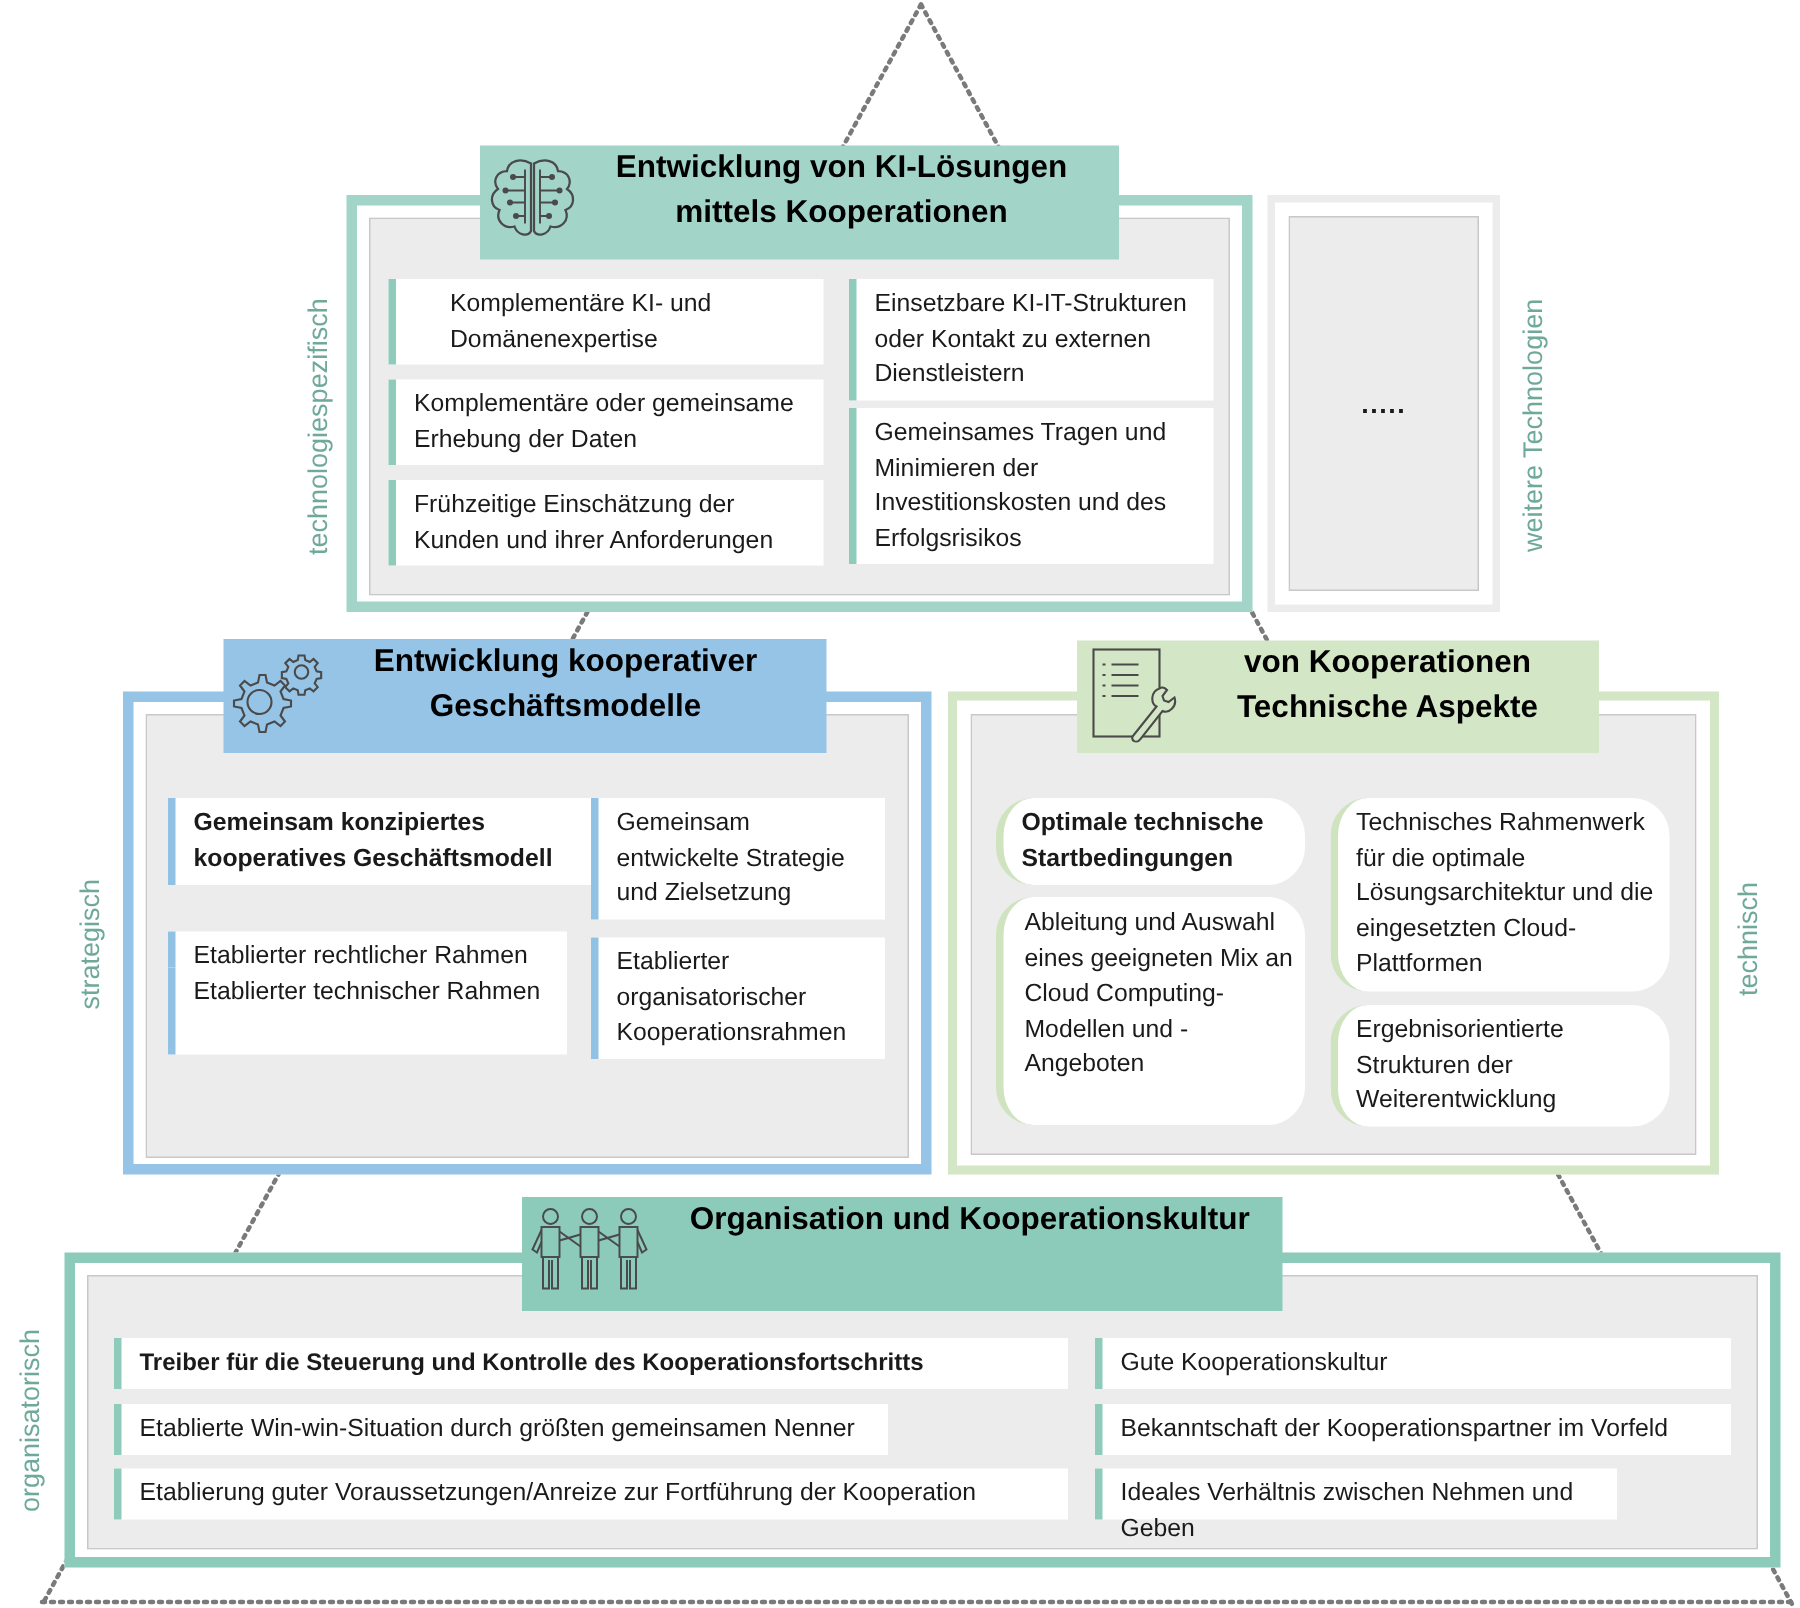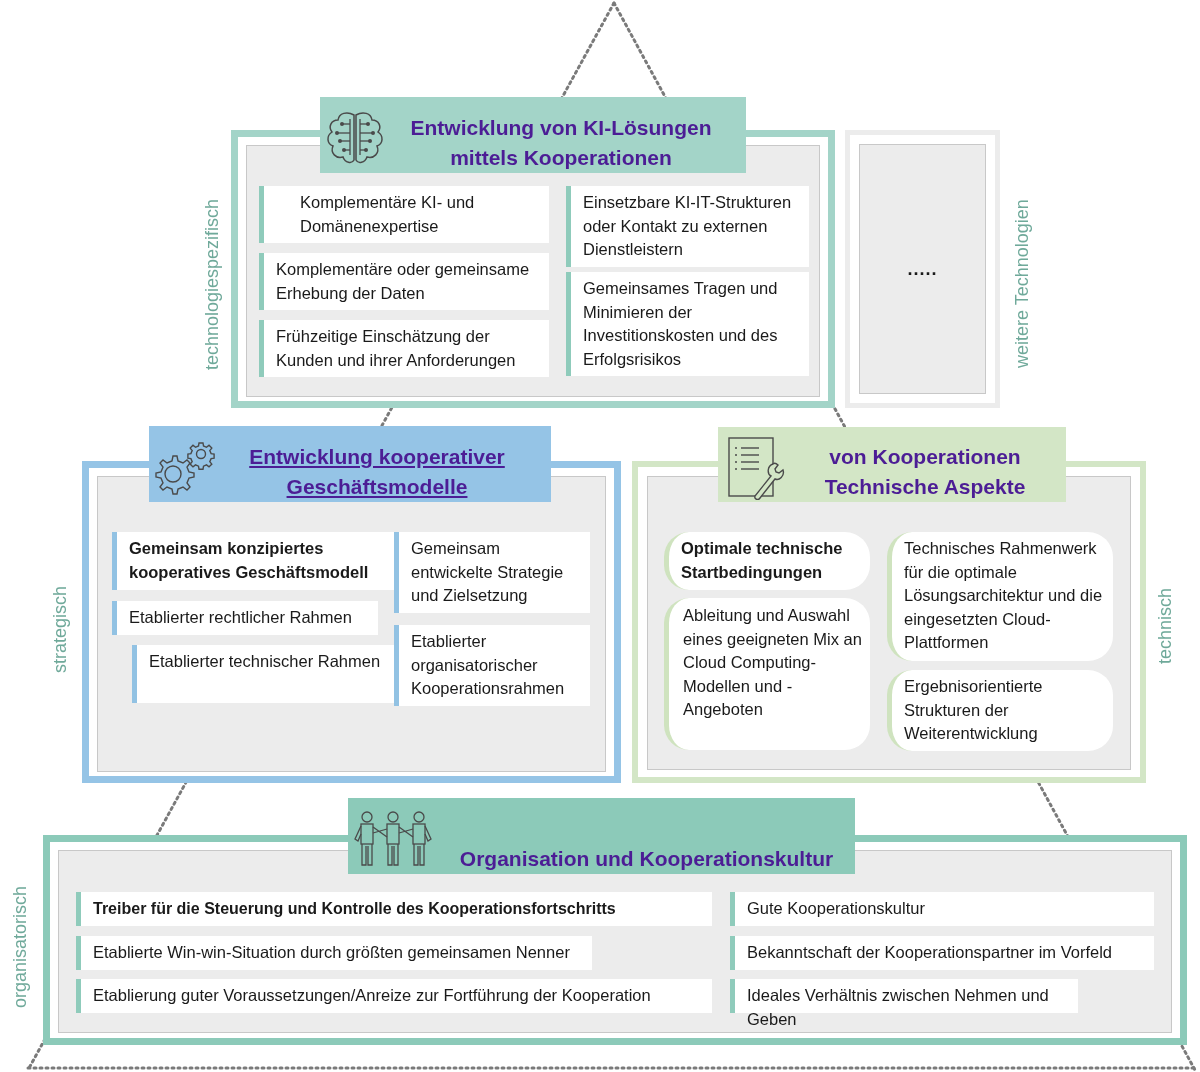--- a/index.html
+++ b/index.html
@@ -7,22 +7,22 @@
          font-family: "Liberation Sans", "DejaVu Sans", sans-serif; color: #1a1a1a; }
 
   
   #tri { position: absolute; left: 0; top: 0; width: 1200px; height: 1072px; pointer-events: none; }
 
   
   .frame { position: absolute; box-sizing: border-box; background: #fff; }
   .frame .inner { position: absolute; box-sizing: border-box; background: #ececec;
                   border: 1px solid #c8c8c8; outline: 3px solid #ffffff; }
 
-  .hdr { position: absolute; box-sizing: border-box; display: flex; align-items: flex-end;
-         font-weight: bold; color: #4c1d95; }
+  .hdr { position: absolute; box-sizing: border-box; display: flex; align-items: flex-start;
+         font-weight: bold; color: #000000; }
   .hdr .txt { flex: 1; text-align: center; font-size: 21px; line-height: 30px; }
   .hdr .ico { width: 70px; height: 70px; display: flex; align-items: center; justify-content: center; }
 
   .card { position: absolute; box-sizing: border-box; background: #ffffff;
           font-size: 16.5px; line-height: 23.5px; padding: 5px 8px 5px 12px; color: #1a1a1a; }
   .card.bold { font-weight: bold; }
   .card.teal { border-left: 5px solid #8fcbbb; }
   .card.blue { border-left: 5px solid #92c2e3; }
   .card.green { border-left: 5px solid #cfe3bf; border-radius: 25px; }
 
@@ -97,28 +97,28 @@
 </div>
 <div class="hdr" style="left:149px; top:426px; width:402px; height:76px; background:#95c4e6;">
   <div class="ico">
     <svg width="70" height="60" viewBox="0 0 70 60" fill="none" stroke="#4a4a4a" stroke-width="1.4">
       <circle cx="24" cy="37" r="8"></circle>
       <path d="M24 19 l4 0 l1 5 l5 2 l4 -3 l3 3 l-3 4 l2 5 l5 1 l0 4 l-5 1 l-2 5 l3 4 l-3 3 l-4 -3 l-5 2 l-1 5 l-4 0 l-1 -5 l-5 -2 l-4 3 l-3 -3 l3 -4 l-2 -5 l-5 -1 l0 -4 l5 -1 l2 -5 l-3 -4 l3 -3 l4 3 l5 -2 z"></path>
       <circle cx="52" cy="17" r="4.5"></circle>
       <path d="M50 6 l4 0 l0.5 3 l3 1.3 l2.5 -2 l2.8 2.8 l-2 2.5 l1.3 3 l3 0.5 l0 4 l-3 0.5 l-1.3 3 l2 2.5 l-2.8 2.8 l-2.5 -2 l-3 1.3 l-0.5 3 l-4 0 l-0.5 -3 l-3 -1.3 l-2.5 2 l-2.8 -2.8 l2 -2.5 l-1.3 -3 l-3 -0.5 l0 -4 l3 -0.5 l1.3 -3 l-2 -2.5 l2.8 -2.8 l2.5 2 l3 -1.3 z"></path>
     </svg>
   </div>
-  <div class="txt" style="padding-right:16px;text-decoration:underline;">
+  <div class="txt" style="padding-right:16px;">
     <div>Entwicklung kooperativer</div>
     <div>Geschäftsmodelle</div>
   </div>
 </div>
 <div class="card blue bold" style="left:112px; top:532px; width:294px; height:58px;">Gemeinsam konzipiertes kooperatives Geschäftsmodell</div>
-<div class="card blue" style="left:112px; top:601px; width:266px; height:34px;">Etablierter rechtlicher Rahmen</div>
-<div class="card blue" style="left:112px; top:645px; width:266px; height:58px;margin-left:20px;">Etablierter technischer Rahmen</div>
+<div class="card blue" style="left:112px; top:621px; width:266px; height:34px;">Etablierter rechtlicher Rahmen</div>
+<div class="card blue" style="left:112px; top:645px; width:266px; height:58px;">Etablierter technischer Rahmen</div>
 <div class="card blue" style="left:394px; top:532px; width:196px; height:81px;">Gemeinsam entwickelte Strategie und Zielsetzung</div>
 <div class="card blue" style="left:394px; top:625px; width:196px; height:81px;">Etablierter organisatorischer Kooperationsrahmen</div>
 
 <div class="side" style="left:50px; top:673px;">strategisch</div>
 
 <div class="frame" style="left:632px; top:461px; width:514px; height:322px; border:6px solid #d3e6c6;">
   <div class="inner" style="left:9px; top:9px; width:484px; height:294px;"></div>
 </div>
 <div class="hdr" style="left:718px; top:427px; width:348px; height:75px; background:#d3e6c6;">
   <div class="ico" style="width:80px;">

